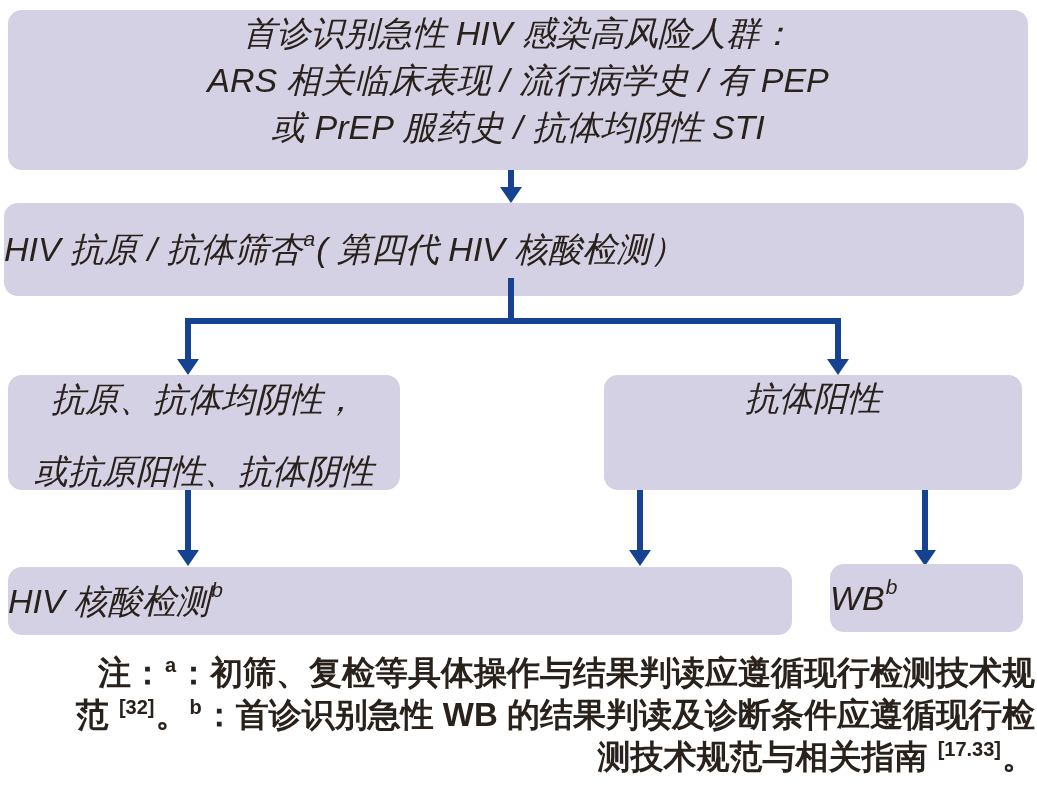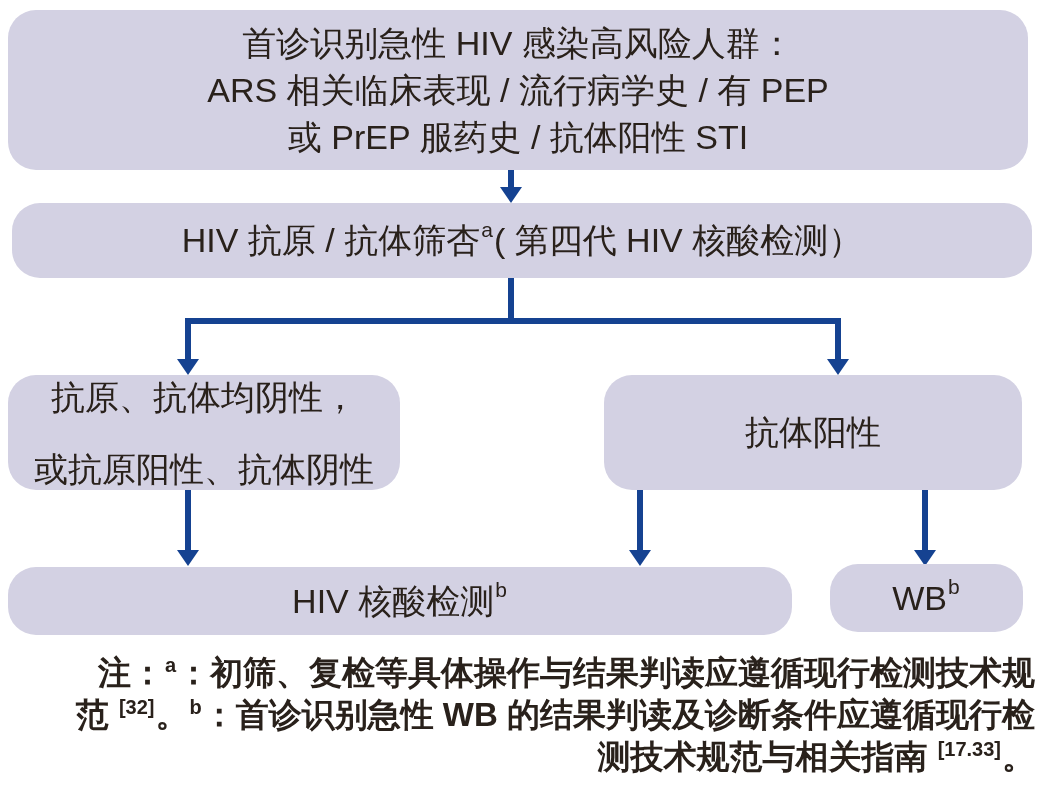--- a/index.html
+++ b/index.html
@@ -13,31 +13,32 @@
     position:relative;
     width:1037px;height:809px;
     background:var(--bg);
     font-family:"Liberation Sans","DejaVu Sans",sans-serif;
     color:var(--text);
     overflow:hidden;
   }
   .box{
     position:absolute;
     background:var(--box-fill);
-    border-radius:28px;
+    border-radius:14px;
     display:flex;flex-direction:column;
-    align-items:center;justify-content:center;
+    align-items:center;
     text-align:center;
     font-size:34px;
     line-height:47px;
     color:var(--text);
+    font-style:italic;
   }
   .box.row{flex-direction:row;align-items:center;}
   .box-top{left:8px;top:10px;width:1020px;height:160px;}
-  .box-screening{left:12px;top:203px;width:1020px;height:75px;}
+  .box-screening{left:4px;top:203px;width:1020px;height:93px;}
   .box-negative{left:8px;top:375px;width:392px;height:115px;line-height:48px;gap:24px;}
   .box-positive{left:604px;top:375px;width:418px;height:115px;}
   .box-naat{left:8px;top:567px;width:784px;height:68px;}
   .box-wb{left:830px;top:564px;width:193px;height:68px;}
   .sup{
     font-size:21px;
     line-height:0;
     position:relative;
     top:-11px;
     padding:0 1px;
@@ -61,21 +62,21 @@
   .footnote .sup{font-size:20px;top:-12px;font-weight:bold;}
 </style>
 </head>
 <body>
 
 <div class="canvas">
 
   <div class="box box-top">
     <span>首诊识别急性 HIV 感染高风险人群：</span>
     <span>ARS 相关临床表现 / 流行病学史 / 有 PEP</span>
-    <span>或 PrEP 服药史 / 抗体阳性 STI</span>
+    <span>或 PrEP 服药史 / 抗体均阴性 STI</span>
   </div>
 
   <div class="vline" style="left:508px;top:170px;height:20px;"></div>
   <div class="head-down" style="left:500px;top:187px;"></div>
 
   <div class="box box-screening row">
     <span>HIV 抗原 / 抗体筛杏 </span>
       <span class="sup">a</span>
       <span>( 第四代 HIV 核酸检测）</span>
   </div>

